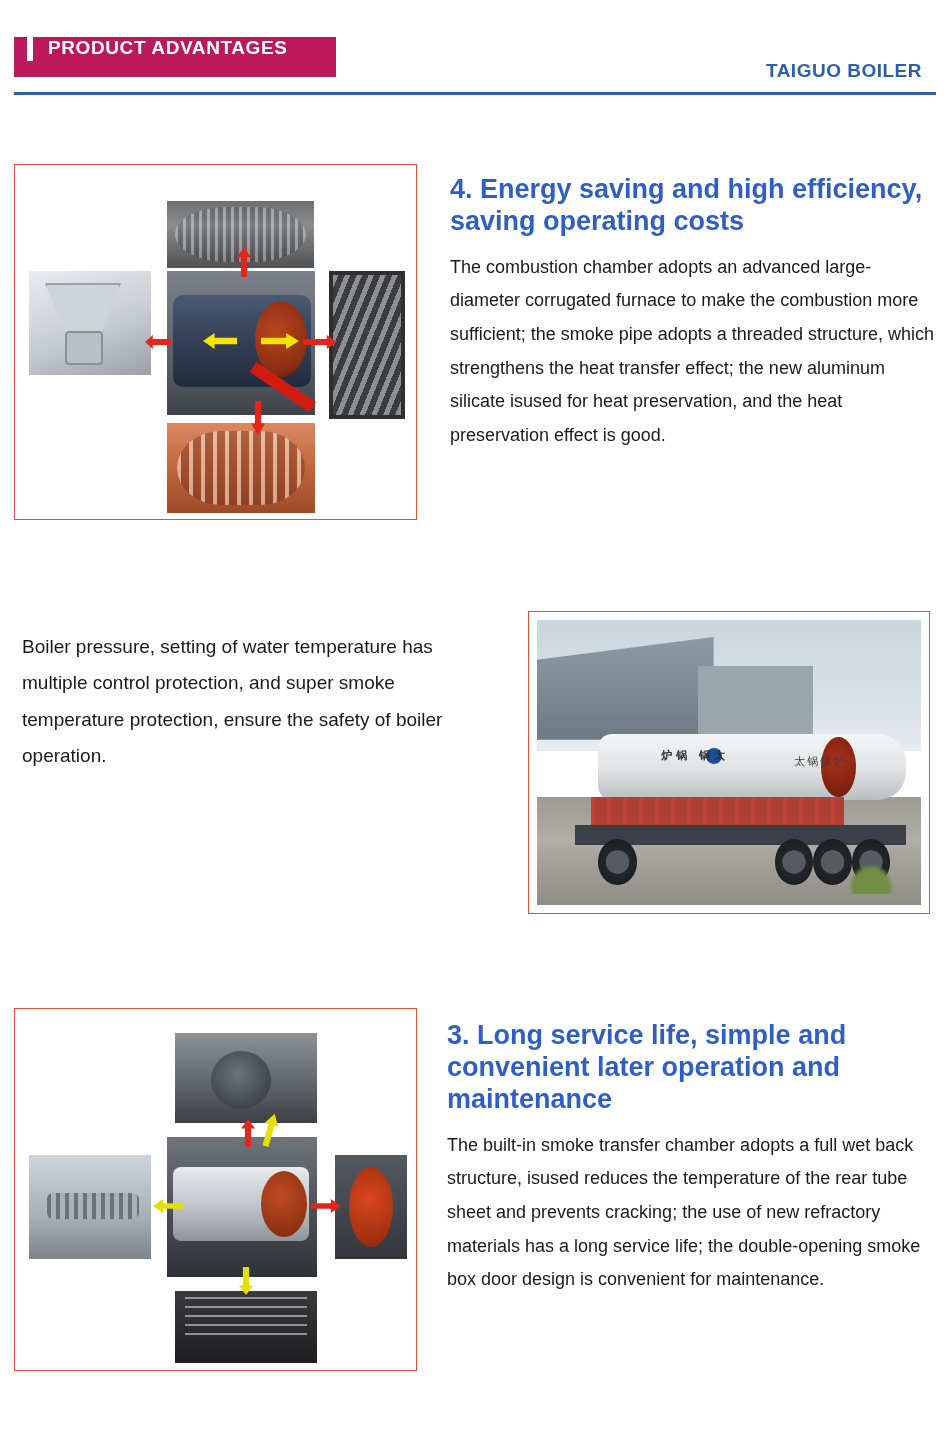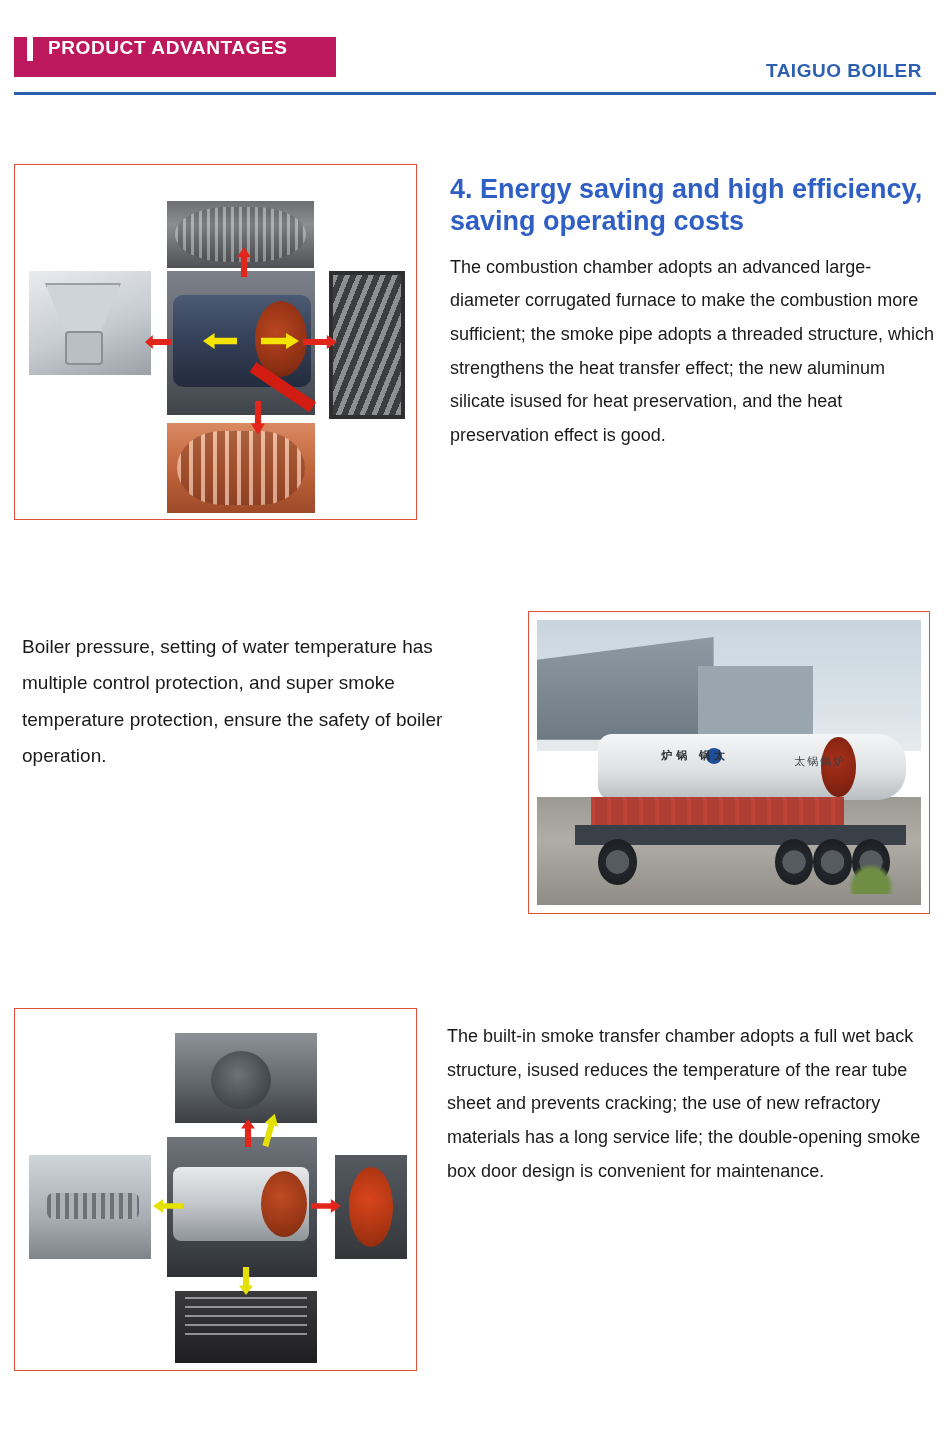--- a/index.html
+++ b/index.html
@@ -319,15 +319,16 @@
     </div>
     <div class="f3-right"></div>
     <div class="f3-bottom"></div>
     <div class="arrow f3-red-up"></div>
     <div class="arrow f3-yel-up"></div>
     <div class="arrow f3-yel-l"></div>
     <div class="arrow f3-red-r"></div>
     <div class="arrow f3-yel-dn"></div>
   </div>
   <div class="text-col">
+    <h2 class="head h3">3. Long service life, simple and convenient later operation and maintenance</h2>
     <p class="body-text">The built-in smoke transfer chamber adopts a full wet back structure, isused reduces the temperature of the rear tube sheet and prevents cracking; the use of new refractory materials has a long service life; the double-opening smoke box door design is convenient for maintenance.</p>
   </div>
 </div>
 
 </body></html>

